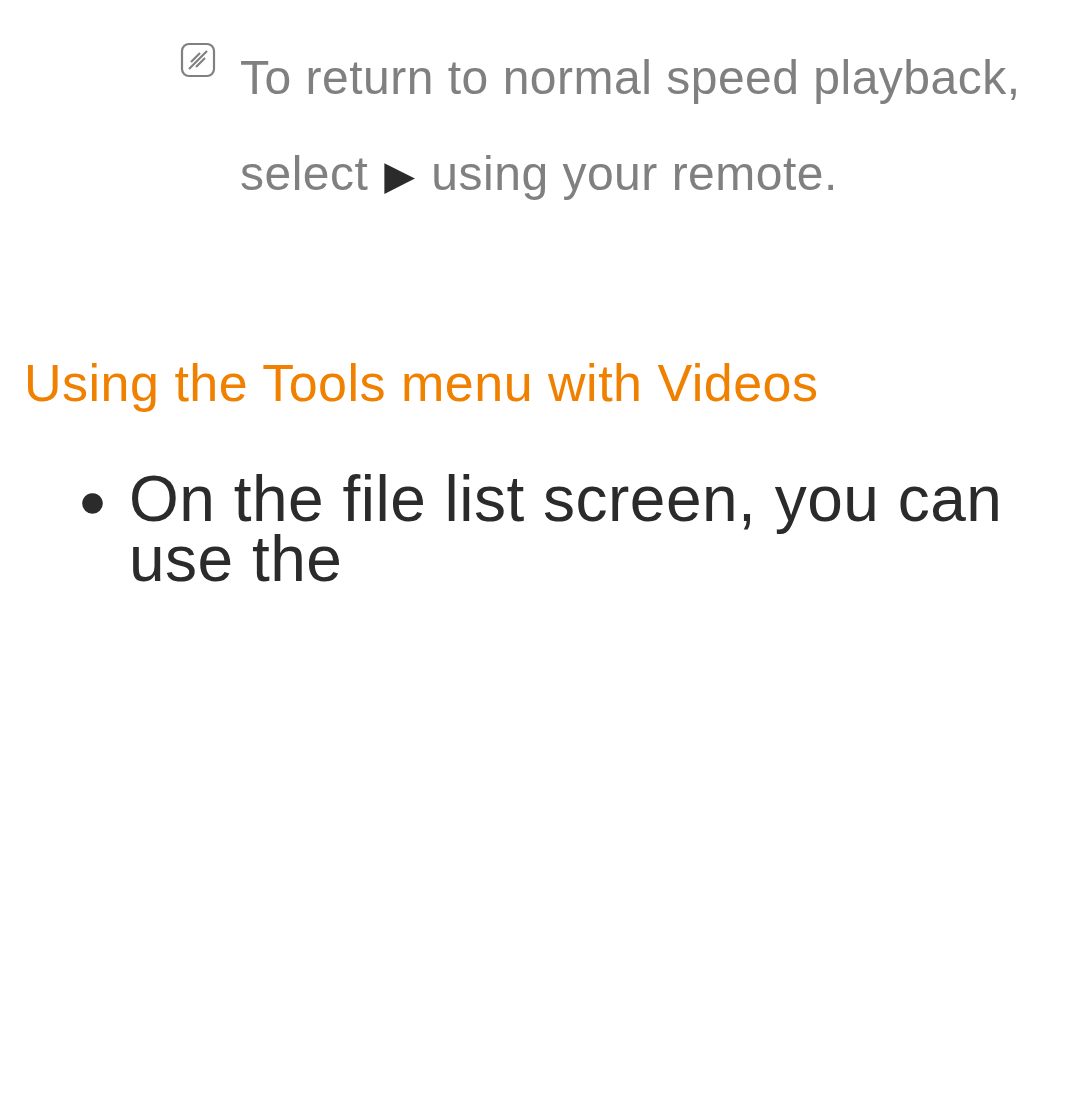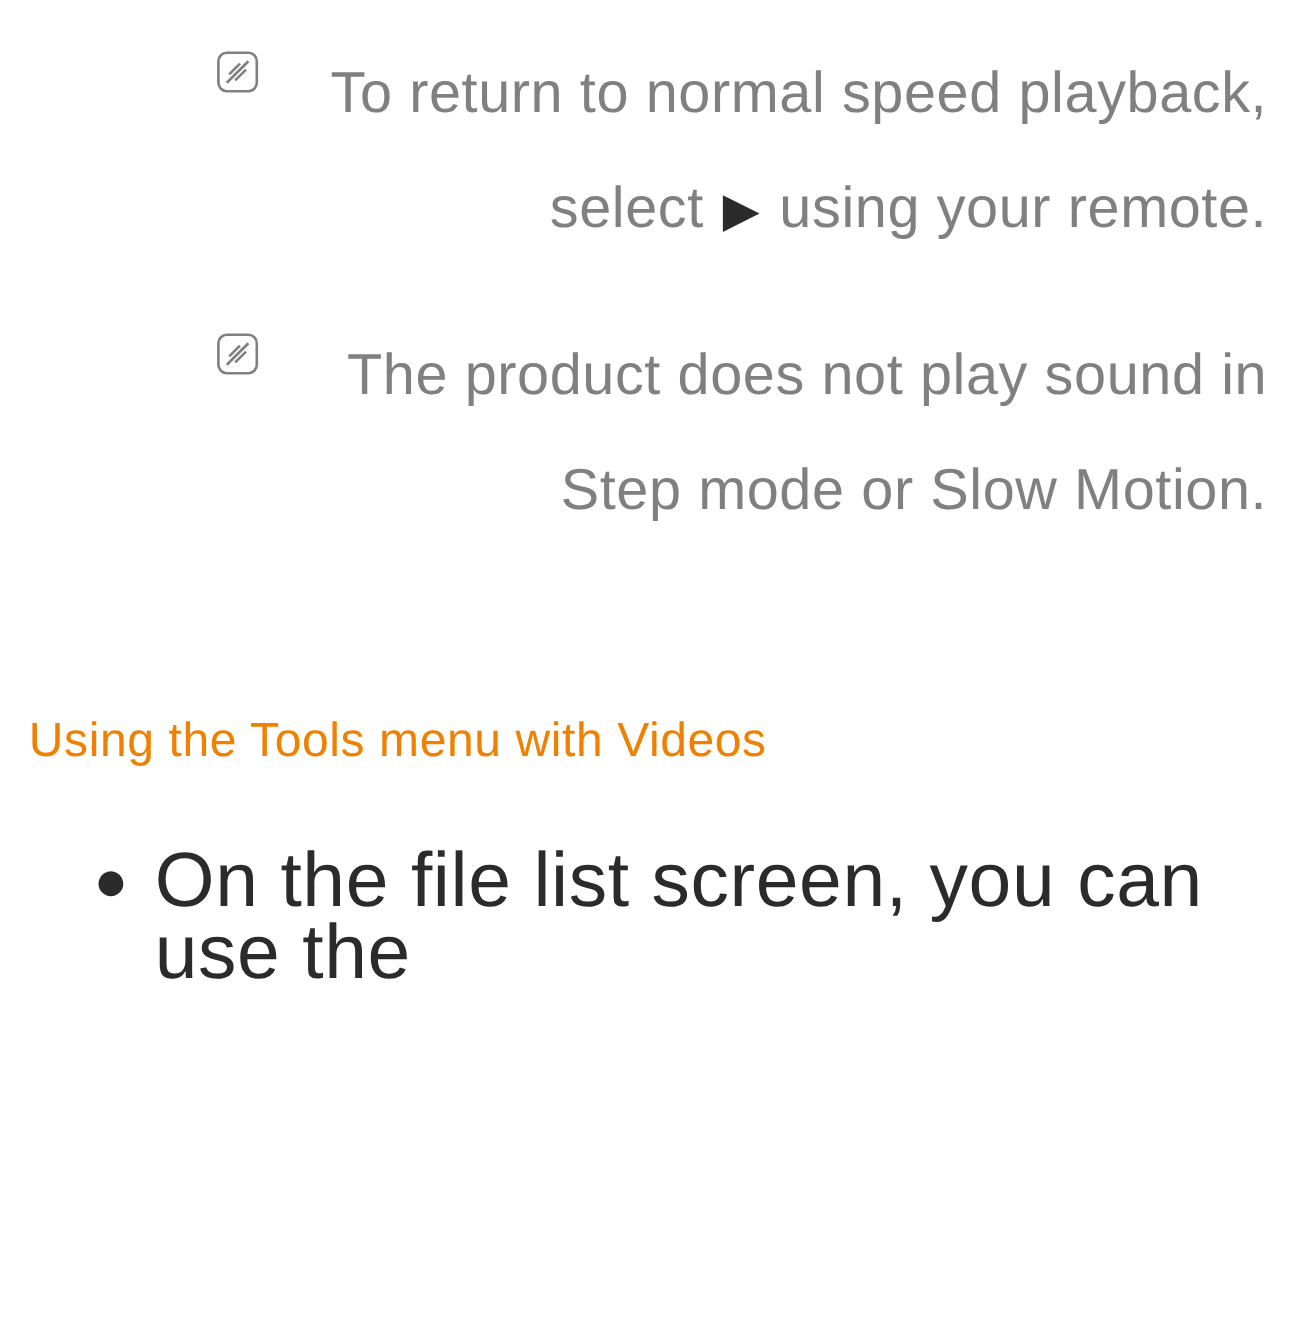--- a/index.html
+++ b/index.html
@@ -16,21 +16,20 @@
     width: 1080px;
     padding: 30px 24px 0 24px;
   }
   .notes {
     margin-left: 156px;
   }
   .note {
     display: flex;
     align-items: flex-start;
     margin-bottom: 42px;
-    text-align: right;
   }
   .note-icon {
     flex: 0 0 auto;
     width: 36px;
     height: 36px;
     margin-top: 12px;
     margin-right: 24px;
   }
   .note-icon svg {
     width: 36px;
@@ -45,21 +44,21 @@
   }
   .play-glyph {
     display: inline-block;
     color: #2b2b2b;
     margin: 0 2px;
     font-size: 40px;
     vertical-align: 1px;
   }
   .section-heading {
     margin-top: 130px;
-    font-size: 40px;
+    font-size: 52px;
     line-height: 60px;
     color: #f08000;
     letter-spacing: 0.5px;
   }
   .bullet-list {
     margin-top: 56px;
     margin-left: 54px;
   }
   .bullet-item {
     display: flex;
@@ -94,31 +93,20 @@
           <line x1="9" y1="27" x2="27" y2="9" stroke="#808080" stroke-width="2.2"></line>
           <line x1="11" y1="20" x2="20" y2="11" stroke="#808080" stroke-width="2.2"></line>
           <line x1="16" y1="25" x2="25" y2="16" stroke="#808080" stroke-width="2.2"></line>
         </svg>
       </span>
       <span class="note-text">
         <span>To return to normal speed playback, select </span><span class="play-glyph">▶</span><span> using your remote.</span>
       </span>
     </div>
 
-    <div class="note">
-      <span class="note-icon">
-        <svg viewBox="0 0 36 36">
-          <rect x="2" y="2" width="32" height="32" rx="7" ry="7" fill="none" stroke="#808080" stroke-width="2.2"></rect>
-          <line x1="9" y1="27" x2="27" y2="9" stroke="#808080" stroke-width="2.2"></line>
-          <line x1="11" y1="20" x2="20" y2="11" stroke="#808080" stroke-width="2.2"></line>
-          <line x1="16" y1="25" x2="25" y2="16" stroke="#808080" stroke-width="2.2"></line>
-        </svg>
-      </span>
-      <span class="note-text">The product does not play sound in Step mode or Slow Motion.</span>
-    </div>
 
 
   </div>
 
   <div class="section-heading">Using the Tools menu with Videos</div>
 
   <div class="bullet-list">
     <div class="bullet-item">
       <span class="bullet-dot">●</span>
       <span class="bullet-text">On the file list screen, you can use the</span>

